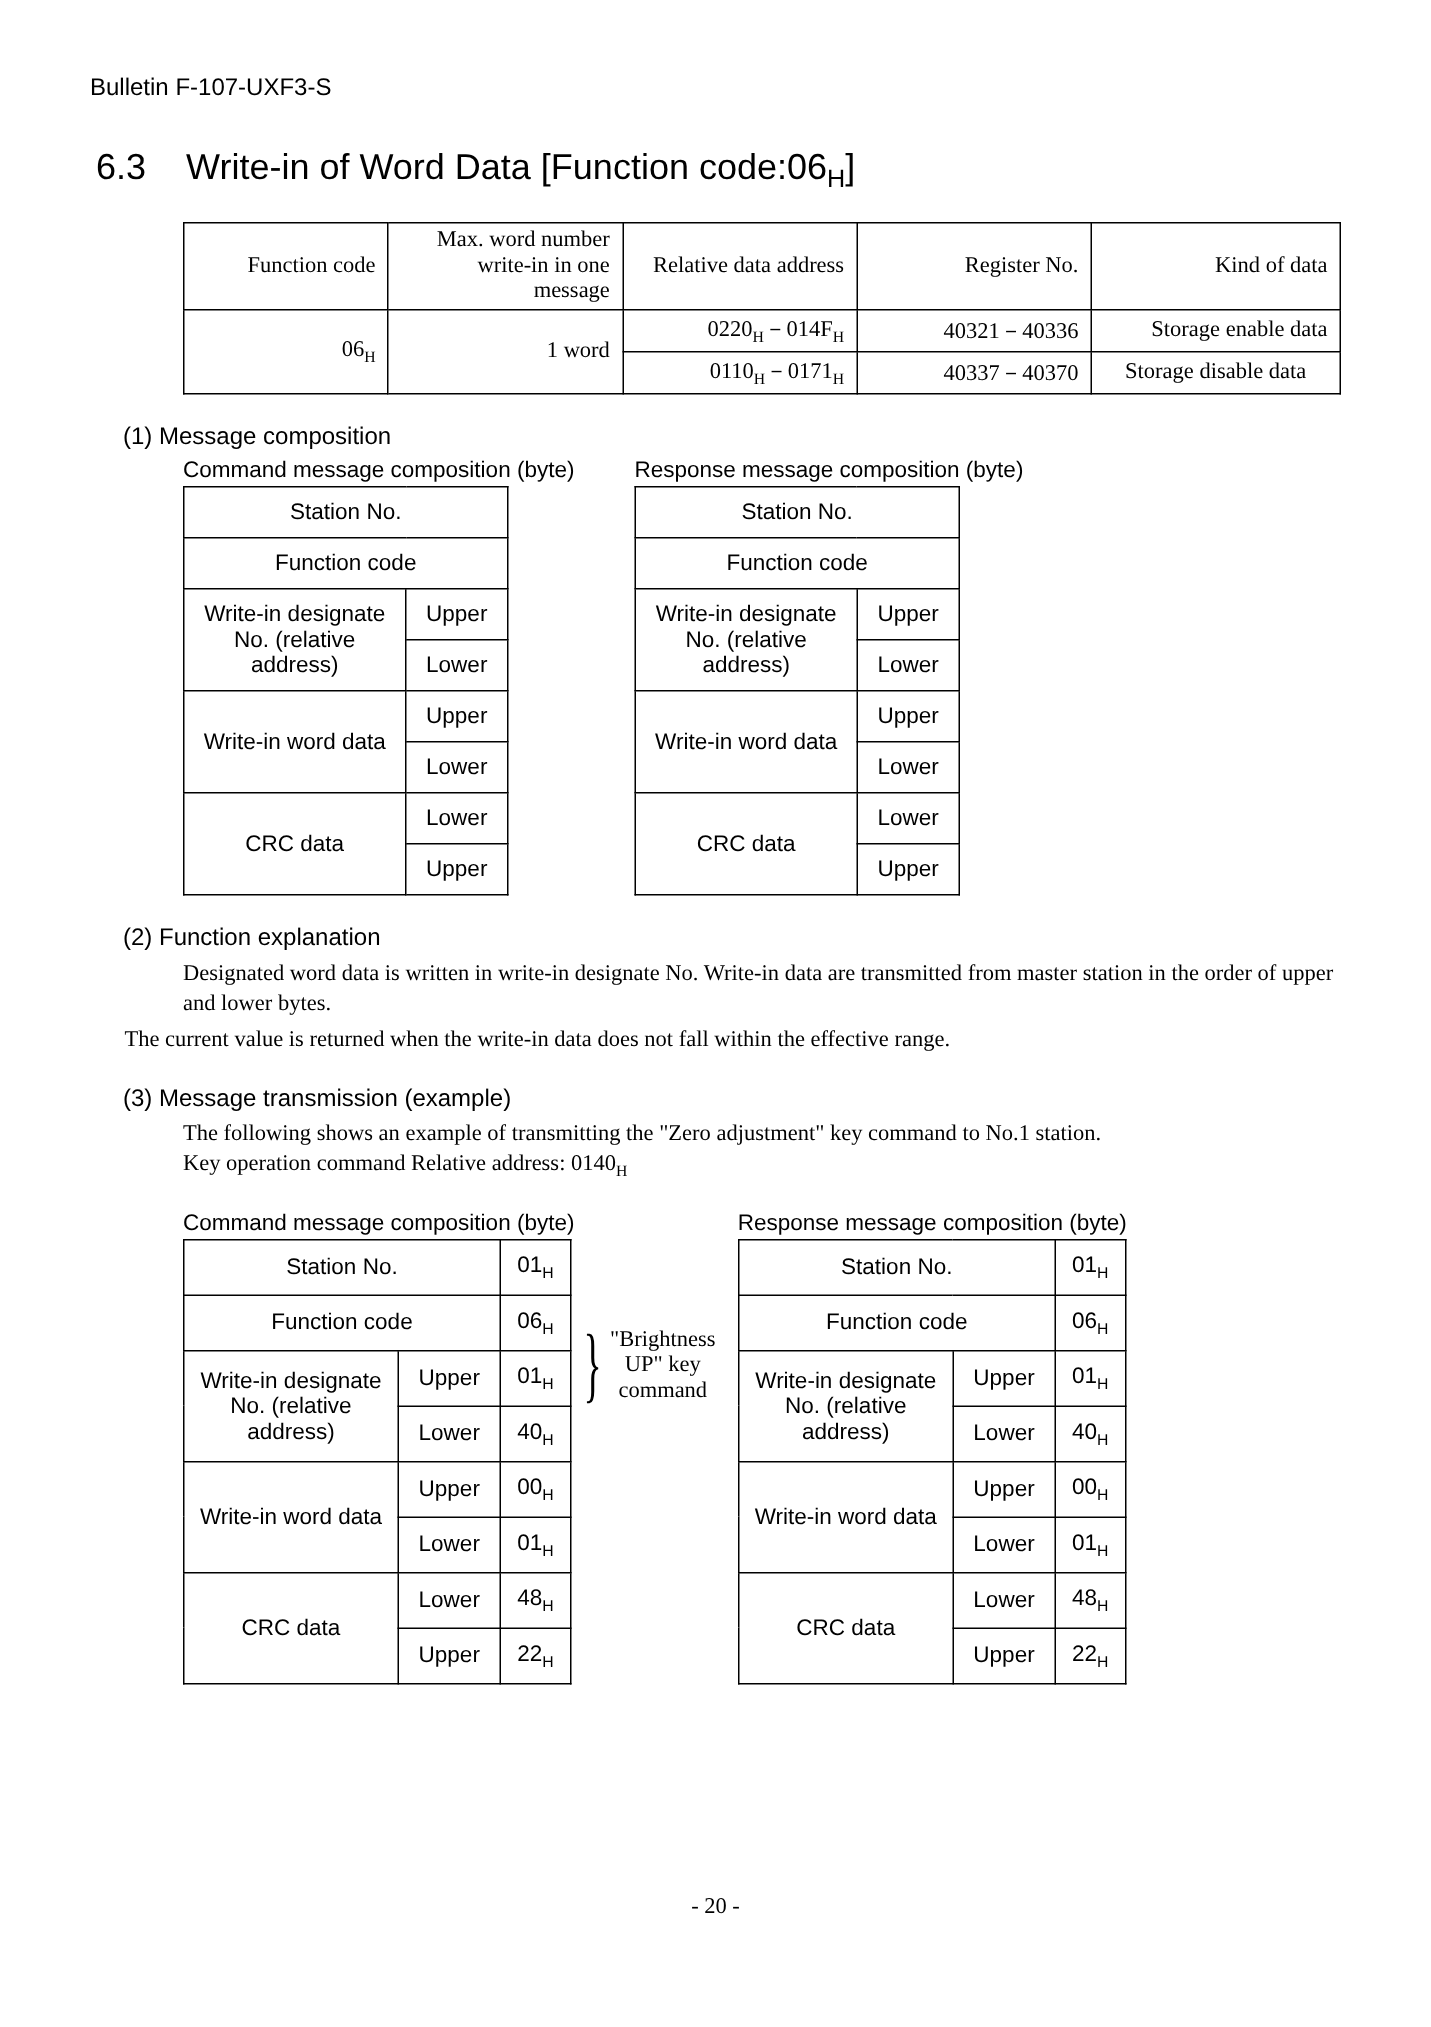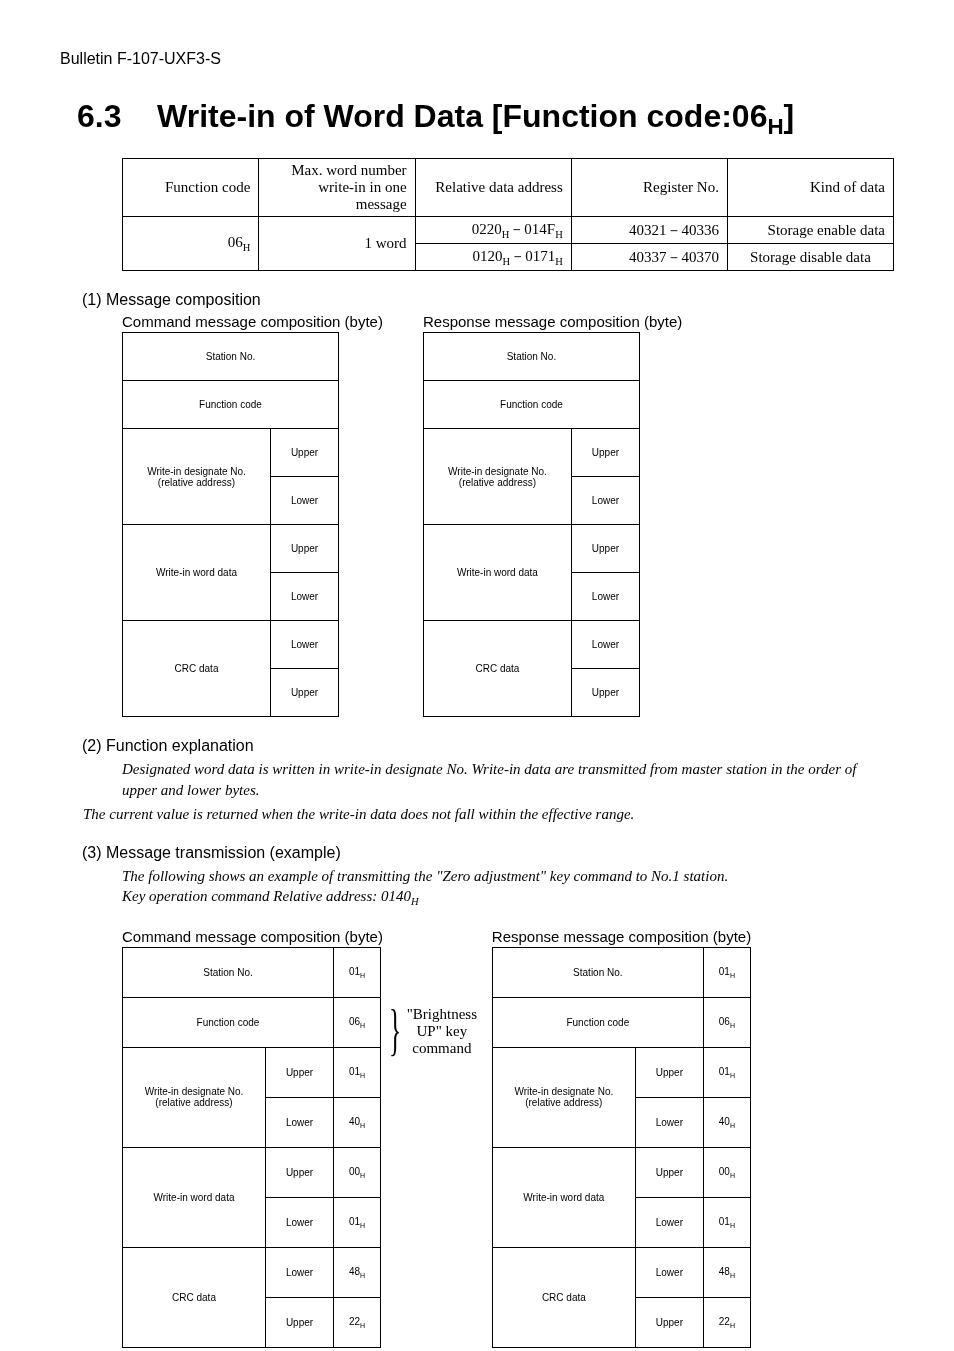--- a/index.html
+++ b/index.html
@@ -6,30 +6,30 @@
     font-family: "Times New Roman", serif;
     font-size: 15px;
     color: #000;
     background: #fff;
     margin: 0;
     padding: 50px 60px;
     width: 834px;
   }
   .sans { font-family: Arial, Helvetica, sans-serif; }
   .bulletin { font-size: 16px; margin-bottom: 30px; }
-  h1.sans { font-size: 32px; font-weight: bold; margin: 0 0 18px 17px; }
+  h1.sans { font-size: 24px; font-weight: normal; margin: 0 0 18px 4px; }
   table { border-collapse: collapse; }
   td, th { border: 1px solid #000; padding: 3px 8px; font-size: 15px; vertical-align: middle; }
   .main-table td { text-align: right; }
   .sect-hdr { font-size: 16px; margin-top: 20px; margin-bottom: 4px; margin-left: 22px; }
   .sub-caption { font-size: 15px; margin-bottom: 2px; }
   .indent-body { margin-left: 62px; }
-  .body-text { margin-left: 62px; font-size: 15px; line-height: 1.35; font-style: italic; }
+  .body-text { margin-left: 62px; font-size: 15px; line-height: 1.35; }
   .page-num { text-align: center; margin-top: 140px; font-size: 15px; }
-  .msg-table td { font-size: 10px; padding: 18px 6px; font-family: Arial, Helvetica, sans-serif; }
+  .msg-table td { font-size: 15px; padding: 8px 6px; font-family: Arial, Helvetica, sans-serif; }
   .brace {
     font-family: "Times New Roman", serif;
     font-size: 56px;
     line-height: 0.85;
     display: inline-block;
     transform: scaleX(0.45);
     transform-origin: left center;
     margin-left: -4px;
     margin-right: -14px;
   }
@@ -56,21 +56,21 @@
     <td style="width:150px;">Kind of data</td>
   </tr>
   <tr>
     <td rowspan="2"><span>06</span><span class="subscript">H</span></td>
     <td rowspan="2">1 word</td>
     <td><span>0220</span><span class="subscript">H</span>－<span>014F</span><span class="subscript">H</span></td>
     <td>40321－40336</td>
     <td style="text-align:right;margin-left:36px;">Storage enable data</td>
   </tr>
   <tr>
-    <td><span>0120</span><span class="subscript">H</span>－<span>0171</span><span class="subscript">H</span></td>
+    <td><span>0110</span><span class="subscript">H</span>－<span>0171</span><span class="subscript">H</span></td>
     <td>40337－40370</td>
     <td style="text-align:center;">Storage disable data</td>
   </tr>
 </tbody>
   </table>
 
 <div class="sans sect-hdr">(1)  Message composition</div>
 
 <div class="row-flex indent-body">
   <div>

